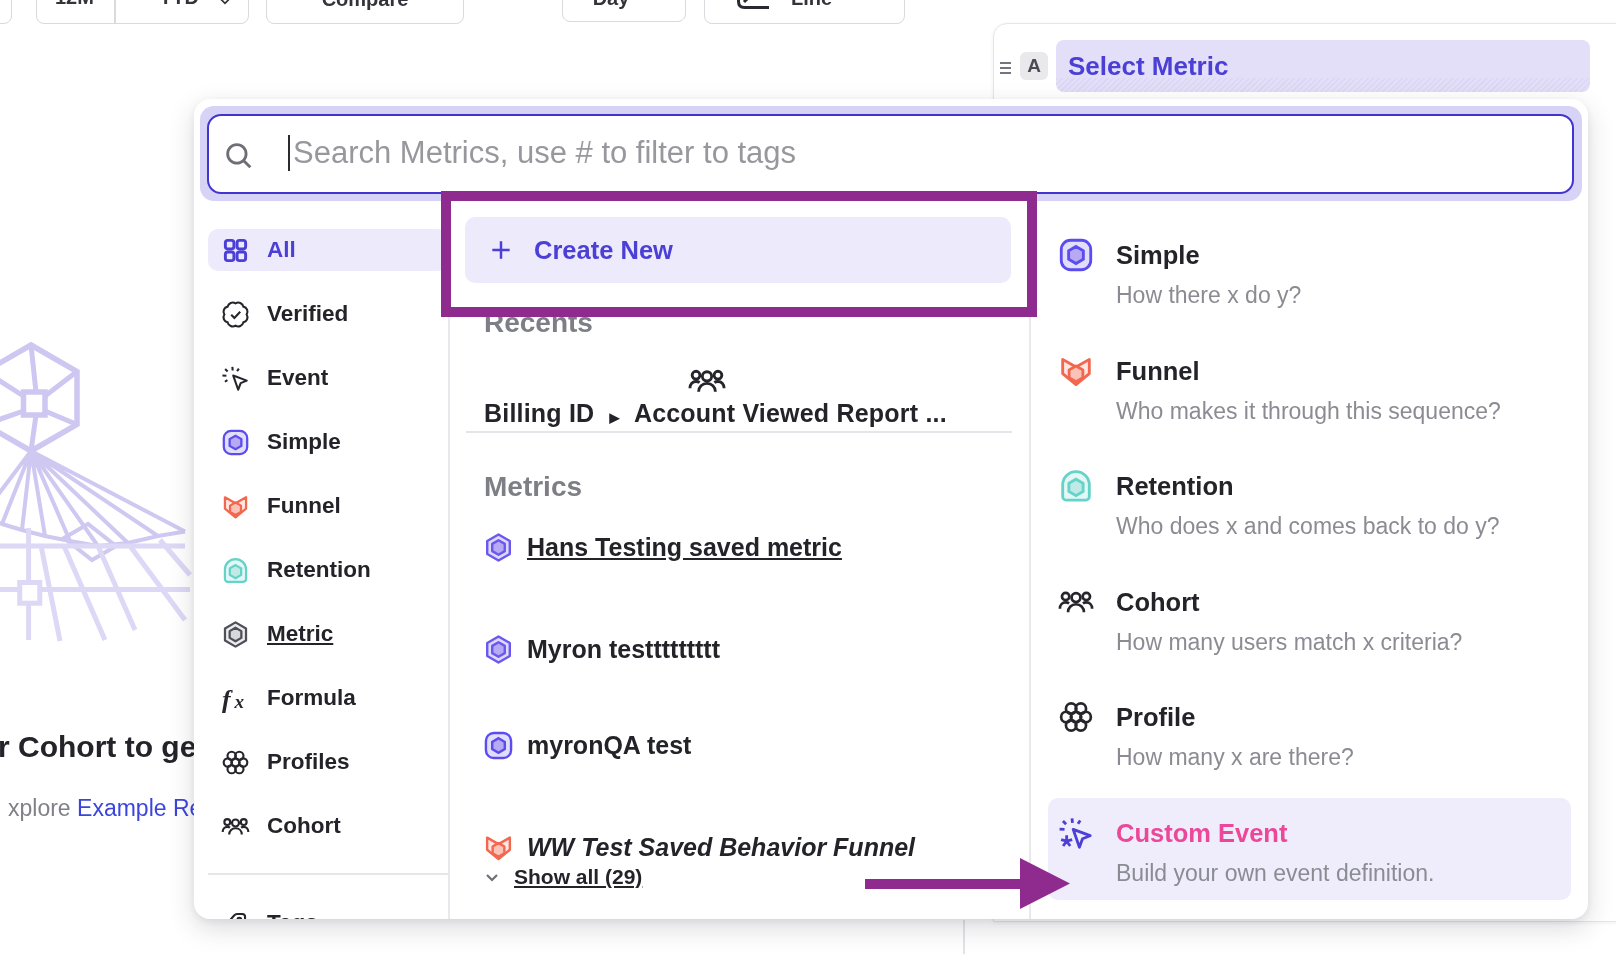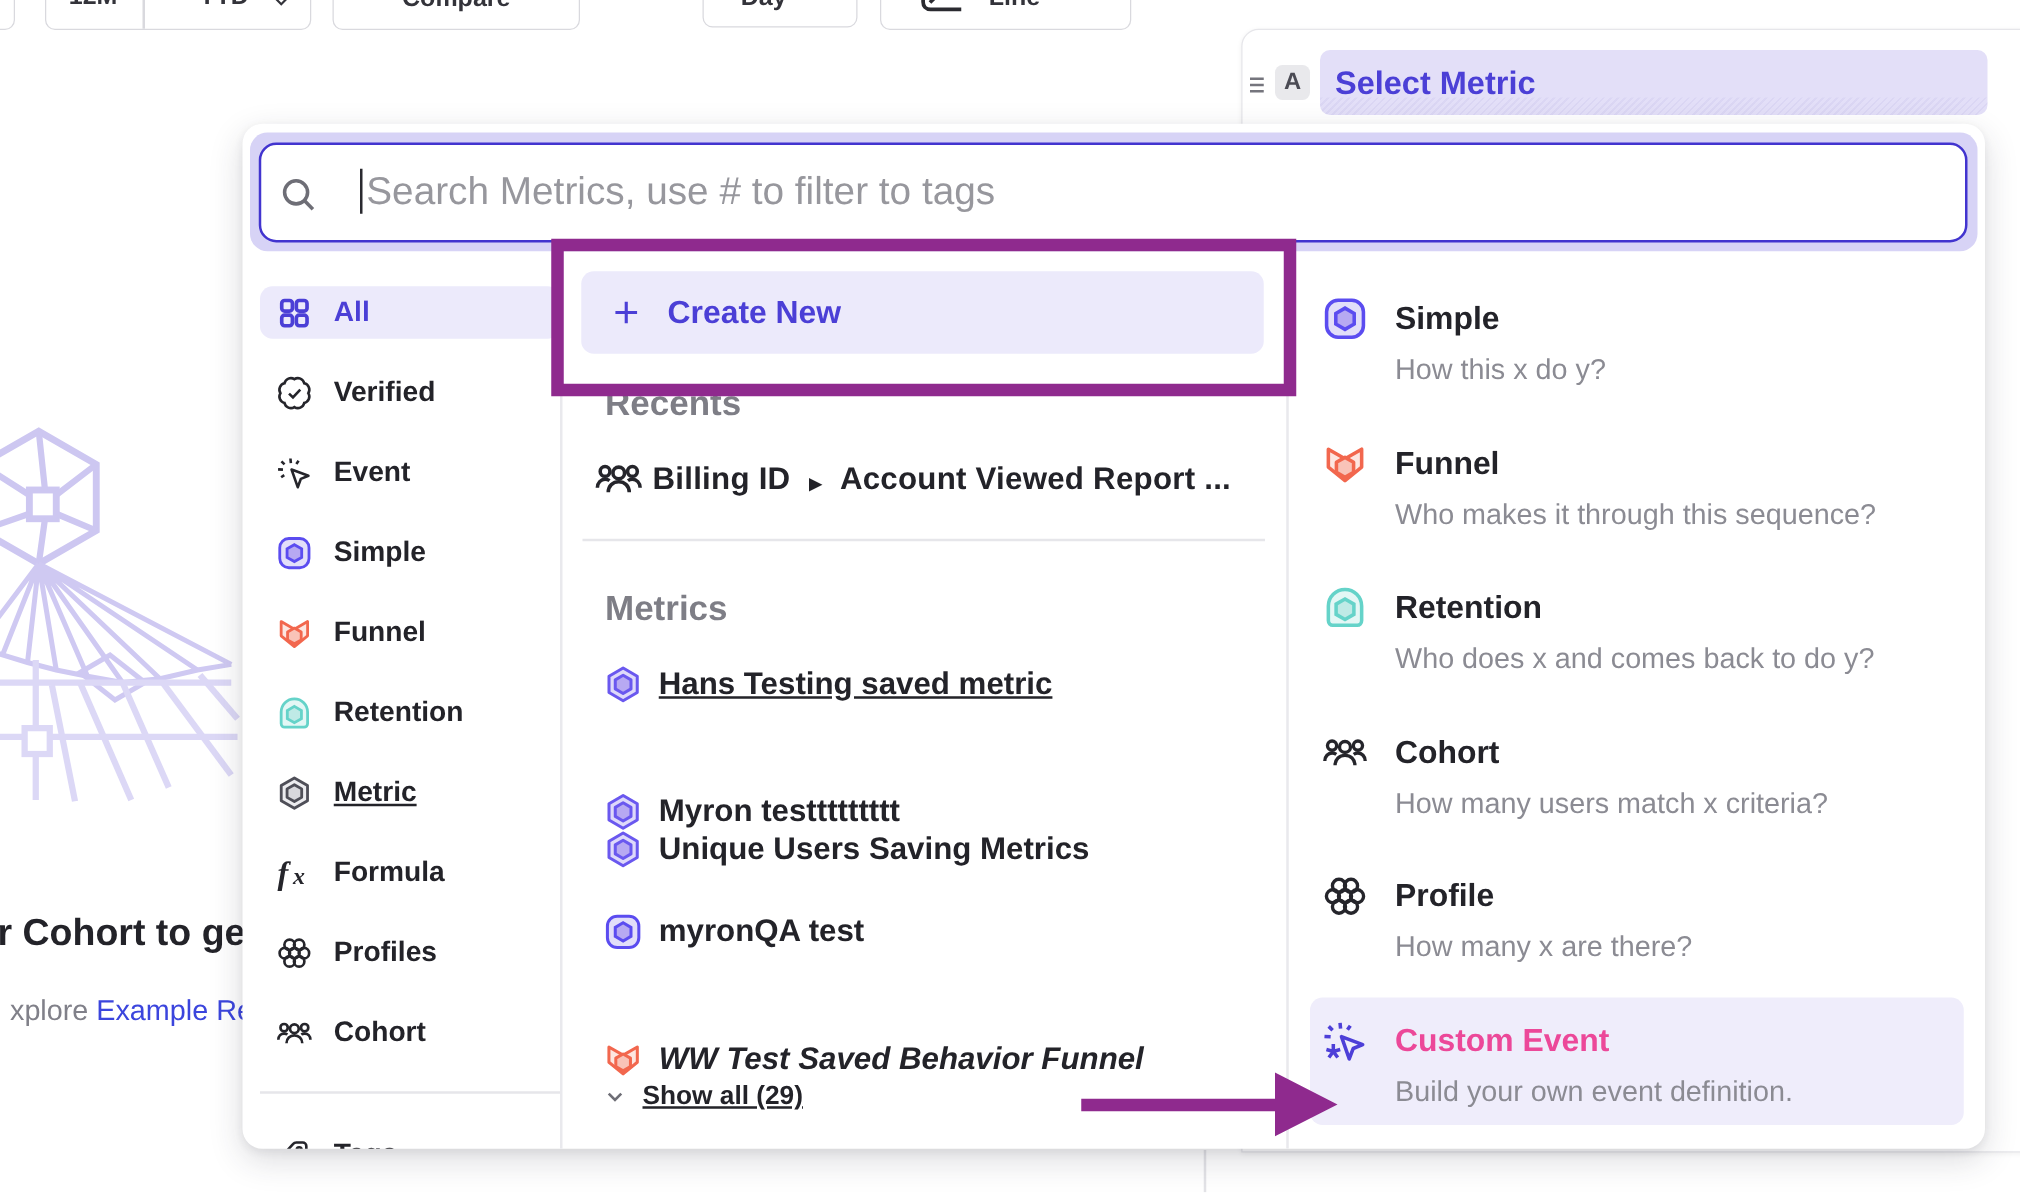--- a/index.html
+++ b/index.html
@@ -171,21 +171,21 @@
         <path d="M23.4 16.8 C23.4 14.1 21.5 12.3 19.3 12.3 C18.4 12.3 17.6 12.5 16.9 13.0"></path>
       </svg>Cohort</div>
     <div class="hsep" style="left:14px;top:774px;width:240px;"></div>
     <div class="sitem" style="top:803px;">
       <svg width="27" height="27" viewBox="0 0 24 24" fill="none" stroke="#25252b" stroke-width="1.85">
         <path d="M3.5 13 L11 4.7 C11.6 4 12.5 3.6 13.4 3.6 L18 3.6 C19.4 3.6 20.5 4.7 20.5 6.1 L20.5 10.7 C20.5 11.6 20.1 12.4 19.5 13 L11 21.5"></path>
         <circle cx="15.4" cy="8.6" r="1.7"></circle>
       </svg>Tags</div>
 
     <div class="glabel" style="left:290px;top:208px;">Recents</div>
-    <div class="mrow" style="top:264px;">
+    <div class="mrow" style="top:264px;flex-direction:column;">
       <svg width="36" height="36" style="margin-left:-7px;margin-right:9px;" viewBox="0 0 24 24" fill="none" stroke="#25252b" stroke-width="1.9">
         <circle cx="12" cy="8.9" r="3.1"></circle>
         <path d="M6.4 19.2 C6.4 15.8 8.9 13.6 12 13.6 C15.1 13.6 17.6 15.8 17.6 19.2"></path>
         <circle cx="4.7" cy="8.1" r="2.6"></circle>
           <circle cx="19.3" cy="8.1" r="2.6"></circle>
         <path d="M0.6 16.8 C0.6 14.1 2.5 12.3 4.7 12.3 C5.6 12.3 6.4 12.5 7.1 13.0"></path>
         <path d="M23.4 16.8 C23.4 14.1 21.5 12.3 19.3 12.3 C18.4 12.3 17.6 12.5 16.9 13.0"></path>
       </svg>
         <span style="letter-spacing:0.2px;">Billing ID <span style="font-size:13px;margin:0 8px;">▶</span> Account Viewed Report ...</span>
       </div>
@@ -195,25 +195,20 @@
     <div class="mrow" style="top:428px;text-decoration:underline;">
       <svg width="29" height="29" viewBox="0 0 24 24" fill="#ded9fa" stroke="#6a58ef" stroke-width="2" stroke-linejoin="round">
         <path d="M 12.00 1.20 L 21.35 6.60 L 21.35 17.40 L 12.00 22.80 L 2.65 17.40 L 2.65 6.60 Z"></path>
         <path d="M 12.00 6.00 L 17.20 9.00 L 17.20 15.00 L 12.00 18.00 L 6.80 15.00 L 6.80 9.00 Z" fill="#b7a9f2"></path>
       </svg>Hans Testing saved metric</div>
     <div class="mrow" style="top:494px;margin-top:36px;">
       <svg width="29" height="29" viewBox="0 0 24 24" fill="#ded9fa" stroke="#6a58ef" stroke-width="2" stroke-linejoin="round">
         <path d="M 12.00 1.20 L 21.35 6.60 L 21.35 17.40 L 12.00 22.80 L 2.65 17.40 L 2.65 6.60 Z"></path>
         <path d="M 12.00 6.00 L 17.20 9.00 L 17.20 15.00 L 12.00 18.00 L 6.80 15.00 L 6.80 9.00 Z" fill="#b7a9f2"></path>
       </svg>Myron testtttttttt</div>
-    <div class="mrow" style="top:560px;">
-      <svg width="29" height="29" viewBox="0 0 24 24" fill="#ded9fa" stroke="#6a58ef" stroke-width="2" stroke-linejoin="round">
-        <path d="M 12.00 1.20 L 21.35 6.60 L 21.35 17.40 L 12.00 22.80 L 2.65 17.40 L 2.65 6.60 Z"></path>
-        <path d="M 12.00 6.00 L 17.20 9.00 L 17.20 15.00 L 12.00 18.00 L 6.80 15.00 L 6.80 9.00 Z" fill="#b7a9f2"></path>
-      </svg>Unique Users Saving Metrics</div>
     <div class="mrow" style="top:626px;">
       <svg width="29" height="29" viewBox="0 0 24 24" fill="#e2def9" stroke="#5b4cf0" stroke-width="2">
         <rect x="1.6" y="1.6" width="20.8" height="20.8" rx="6.5"></rect>
         <path d="M 12.00 6.00 L 17.20 9.00 L 17.20 15.00 L 12.00 18.00 L 6.80 15.00 L 6.80 9.00 Z" fill="#b7a9f2"></path>
       </svg>myronQA test</div>
     <div class="mrow" style="top:728px;font-style:italic;">
       <svg width="29" height="29" viewBox="0 0 24 24" fill="#fde6e1" stroke="#f2674e" stroke-width="2" stroke-linejoin="round">
         <path d="M2.6 3.8 L12 9.2 L21.4 3.8 L21.4 13.9 L12 21.6 L2.6 13.9 Z"></path>
         <path d="M 12.00 8.40 L 16.85 11.20 L 16.85 16.80 L 12.00 19.60 L 7.15 16.80 L 7.15 11.20 Z" fill="#f9c3b8"></path>
       </svg>WW Test Saved Behavior Funnel</div>
@@ -226,21 +221,21 @@
       <svg width="26" height="26" viewBox="0 0 24 24" fill="none" stroke="#4b3fd6" stroke-width="2.3" style="margin-left:23px;margin-right:20px;">
         <path d="M12 4 L12 20 M4 12 L20 12"></path>
       </svg>Create New</div>
     <div id="annbox"></div>
 
     <div class="ritem" style="top:139px;">
       <div class="rtitle"><svg width="34" height="34" viewBox="0 0 24 24" fill="#e2def9" stroke="#5b4cf0" stroke-width="2">
         <rect x="1.6" y="1.6" width="20.8" height="20.8" rx="6.5"></rect>
         <path d="M 12.00 6.00 L 17.20 9.00 L 17.20 15.00 L 12.00 18.00 L 6.80 15.00 L 6.80 9.00 Z" fill="#b7a9f2"></path>
       </svg>Simple</div>
-      <div class="rsub">How this x do y?</div>
+      <div class="rsub">How there x do y?</div>
     </div>
     <div class="ritem" style="top:255px;">
       <div class="rtitle"><svg width="34" height="34" viewBox="0 0 24 24" fill="#fde6e1" stroke="#f2674e" stroke-width="2" stroke-linejoin="round">
         <path d="M2.6 3.8 L12 9.2 L21.4 3.8 L21.4 13.9 L12 21.6 L2.6 13.9 Z"></path>
         <path d="M 12.00 8.40 L 16.85 11.20 L 16.85 16.80 L 12.00 19.60 L 7.15 16.80 L 7.15 11.20 Z" fill="#f9c3b8"></path>
       </svg>Funnel</div>
       <div class="rsub">Who makes it through this sequence?</div>
     </div>
     <div class="ritem" style="top:370px;">
       <div class="rtitle"><svg width="34" height="34" viewBox="0 0 24 24" fill="#e3f7f5" stroke="#65d3c9" stroke-width="2">

